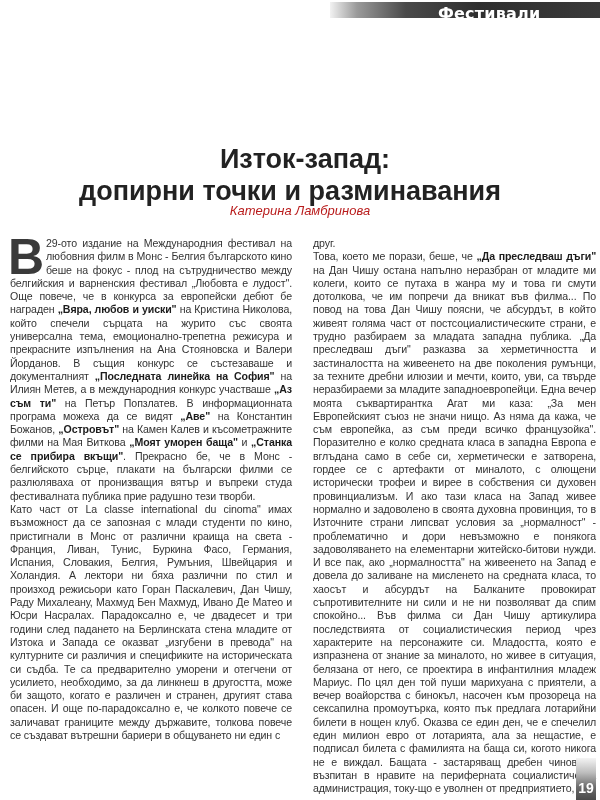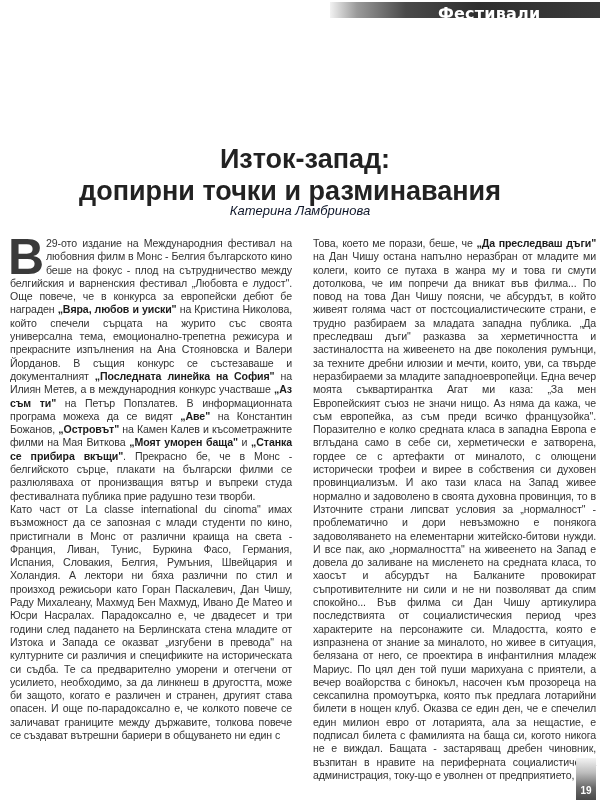--- a/index.html
+++ b/index.html
@@ -19,21 +19,21 @@
   }
   .title {
     position: absolute; left: 0; width: 600px; text-align: center;
     font-family: "Liberation Sans", sans-serif; font-weight: bold; color: #222;
     font-size: 27px; line-height: 32px;
   }
   .title.l1 { top: 143px; left: 5px; }
   .title.l2 { top: 175px; left: -10px; }
   .author {
     position: absolute; top: 203px; left: 0; width: 600px; text-align: center;
-    font-style: italic; font-size: 13px; color: #0f172a;
+    font-style: italic; font-size: 13px; color: #b91c1c;
     font-family: "Liberation Sans", sans-serif;
   }
   .col {
     position: absolute; top: 237px; width: 282px;
     font-size: 10.6px; line-height: 13.3px; text-align: justify;
     color: #333; letter-spacing: -0.1px;
   }
   .col.left { left: 10px; }
   .col.right { left: 313px; width: 283px; }
   .col p { margin: 0; }
@@ -42,38 +42,39 @@
   .dropcap {
     float: left; font-size: 50px; line-height: 40px; font-weight: bold;
     margin: 0 2px -2px -2px; color: #3a3a3a; font-family: "Liberation Sans", sans-serif;
   }
   .page-tab {
     position: absolute; left: 576px; top: 758px; width: 20px; height: 42px;
     background: linear-gradient(to bottom, #f4f4f4 0%, #bdbdbd 35%, #6a6a6a 70%, #4a4a4a 100%);
   }
   .page-tab span {
     position: absolute; bottom: 4px; left: 0; width: 20px; text-align: center;
-    color: #fff; font-size: 10px; font-weight: bold;
+    color: #fff; font-size: 14px; font-weight: bold;
   }
 </style>
 </head>
 <body>
 
 <div class="section-bar">
   <span>Фестивали</span>
 </div>
 
 <div class="title l1">Изток-запад:</div>
 <div class="title l2">допирни точки и разминавания</div>
 <div class="author">Катерина Ламбринова</div>
 
 <div class="col left" id="colLeft">
     <p><span class="dropcap">В</span><span>29-ото</span><span> </span><span>издание</span><span> </span><span>на</span><span> </span><span>Международния</span><span> </span><span>фестивал</span><span> </span><span>на</span><span> </span><span>любовния</span><span> </span><span>филм</span><span> </span><span>в</span><span> </span><span>Монс</span><span> </span><span>-</span><span> </span><span>Белгия</span><span> </span><span>българското</span><span> </span><span>кино</span><span> </span><span>беше</span><span> </span><span>на</span><span> </span><span>фокус</span><span> </span><span>-</span><span> </span><span>плод</span><span> </span><span>на</span><span> </span><span>сътрудничество</span><span> </span><span>между</span><span> </span><span>белгийския</span><span> </span><span>и</span><span> </span><span>варненския</span><span> </span><span>фестивал</span><span> </span><span>„Любовта</span><span> </span><span>е</span><span> </span><span>лудост".</span><span> </span><span>Още</span><span> </span><span>повече,</span><span> </span><span>че</span><span> </span><span>в</span><span> </span><span>конкурса</span><span> </span><span>за</span><span> </span><span>европейски</span><span> </span><span>дебют</span><span> </span><span>бе</span><span> </span><span>награден</span><span> </span><b>„Вяра,</b><b> </b><b>любов</b><b> </b><b>и</b><b> </b><b>уиски"</b><span> </span><span>на</span><span> </span><span>Кристина</span><span> </span><span>Николова,</span><span> </span><span>който</span><span> </span><span>спечели</span><span> </span><span>сърцата</span><span> </span><span>на</span><span> </span><span>журито</span><span> </span><span>със</span><span> </span><span>своята</span><span> </span><span>универсална</span><span> </span><span>тема,</span><span> </span><span>емоционално-трепетна</span><span> </span><span>режисура</span><span> </span><span>и</span><span> </span><span>прекрасните</span><span> </span><span>изпълнения</span><span> </span><span>на</span><span> </span><span>Ана</span><span> </span><span>Стояновска</span><span> </span><span>и</span><span> </span><span>Валери</span><span> </span><span>Йорданов.</span><span> </span><span>В</span><span> </span><span>същия</span><span> </span><span>конкурс</span><span> </span><span>се</span><span> </span><span>състезаваше</span><span> </span><span>и</span><span> </span><span>документалният</span><span> </span><b>„Последната</b><b> </b><b>линейка</b><b> </b><b>на</b><b> </b><b>София"</b><span> </span><span>на</span><span> </span><span>Илиян</span><span> </span><span>Метев,</span><span> </span><span>а</span><span> </span><span>в</span><span> </span><span>международния</span><span> </span><span>конкурс</span><span> </span><span>участваше</span><span> </span><b>„Аз</b><b> </b><b>съм</b><b> </b><b>ти"</b><span> </span><span>на</span><span> </span><span>Петър</span><span> </span><span>Попзлатев.</span><span> </span><span>В</span><span> </span><span>информационната</span><span> </span><span>програма</span><span> </span><span>можеха</span><span> </span><span>да</span><span> </span><span>се</span><span> </span><span>видят</span><span> </span><b>„Аве"</b><span> </span><span>на</span><span> </span><span>Константин</span><span> </span><span>Божанов,</span><span> </span><b>„Островът"</b><span> </span><span>на</span><span> </span><span>Камен</span><span> </span><span>Калев</span><span> </span><span>и</span><span> </span><span>късометражните</span><span> </span><span>филми</span><span> </span><span>на</span><span> </span><span>Мая</span><span> </span><span>Виткова</span><span> </span><b>„Моят</b><b> </b><b>уморен</b><b> </b><b>баща"</b><span> </span><span>и</span><span> </span><b>„Станка</b><b> </b><b>се</b><b> </b><b>прибира</b><b> </b><b>вкъщи"</b><span>.</span><span> </span><span>Прекрасно</span><span> </span><span>бе,</span><span> </span><span>че</span><span> </span><span>в</span><span> </span><span>Монс</span><span> </span><span>-</span><span> </span><span>белгийското</span><span> </span><span>сърце,</span><span> </span><span>плакати</span><span> </span><span>на</span><span> </span><span>български</span><span> </span><span>филми</span><span> </span><span>се</span><span> </span><span>разлюляваха</span><span> </span><span>от</span><span> </span><span>пронизващия</span><span> </span><span>вятър</span><span> </span><span>и</span><span> </span><span>въпреки</span><span> </span><span>студа</span><span> </span><span>фестивалната</span><span> </span><span>публика</span><span> </span><span>прие</span><span> </span><span>радушно</span><span> </span><span>тези</span><span> </span><span>творби.</span></p>
     <p><span>Като</span><span> </span><span>част</span><span> </span><span>от</span><span> </span><span>La</span><span> </span><span>classe</span><span> </span><span>international</span><span> </span><span>du</span><span> </span><span>cinoma"</span><span> </span><span>имах</span><span> </span><span>възможност</span><span> </span><span>да</span><span> </span><span>се</span><span> </span><span>запозная</span><span> </span><span>с</span><span> </span><span>млади</span><span> </span><span>студенти</span><span> </span><span>по</span><span> </span><span>кино,</span><span> </span><span>пристигнали</span><span> </span><span>в</span><span> </span><span>Монс</span><span> </span><span>от</span><span> </span><span>различни</span><span> </span><span>краища</span><span> </span><span>на</span><span> </span><span>света</span><span> </span><span>-</span><span> </span><span>Франция,</span><span> </span><span>Ливан,</span><span> </span><span>Тунис,</span><span> </span><span>Буркина</span><span> </span><span>Фасо,</span><span> </span><span>Германия,</span><span> </span><span>Испания,</span><span> </span><span>Словакия,</span><span> </span><span>Белгия,</span><span> </span><span>Румъния,</span><span> </span><span>Швейцария</span><span> </span><span>и</span><span> </span><span>Холандия.</span><span> </span><span>А</span><span> </span><span>лектори</span><span> </span><span>ни</span><span> </span><span>бяха</span><span> </span><span>различни</span><span> </span><span>по</span><span> </span><span>стил</span><span> </span><span>и</span><span> </span><span>произход</span><span> </span><span>режисьори</span><span> </span><span>като</span><span> </span><span>Горан</span><span> </span><span>Паскалевич,</span><span> </span><span>Дан</span><span> </span><span>Чишу,</span><span> </span><span>Раду</span><span> </span><span>Михалеану,</span><span> </span><span>Махмуд</span><span> </span><span>Бен</span><span> </span><span>Махмуд,</span><span> </span><span>Ивано</span><span> </span><span>Де</span><span> </span><span>Матео</span><span> </span><span>и</span><span> </span><span>Юсри</span><span> </span><span>Насралах.</span><span> </span><span>Парадоксално</span><span> </span><span>е,</span><span> </span><span>че</span><span> </span><span>двадесет</span><span> </span><span>и</span><span> </span><span>три</span><span> </span><span>години</span><span> </span><span>след</span><span> </span><span>падането</span><span> </span><span>на</span><span> </span><span>Берлинската</span><span> </span><span>стена</span><span> </span><span>младите</span><span> </span><span>от</span><span> </span><span>Изтока</span><span> </span><span>и</span><span> </span><span>Запада</span><span> </span><span>се</span><span> </span><span>оказват</span><span> </span><span>„изгубени</span><span> </span><span>в</span><span> </span><span>превода"</span><span> </span><span>на</span><span> </span><span>културните</span><span> </span><span>си</span><span> </span><span>различия</span><span> </span><span>и</span><span> </span><span>спецификите</span><span> </span><span>на</span><span> </span><span>историческата</span><span> </span><span>си</span><span> </span><span>съдба.</span><span> </span><span>Те</span><span> </span><span>са</span><span> </span><span>предварително</span><span> </span><span>уморени</span><span> </span><span>и</span><span> </span><span>отегчени</span><span> </span><span>от</span><span> </span><span>усилието,</span><span> </span><span>необходимо,</span><span> </span><span>за</span><span> </span><span>да</span><span> </span><span>линкнеш</span><span> </span><span>в</span><span> </span><span>другостта,</span><span> </span><span>може</span><span> </span><span>би</span><span> </span><span>защото,</span><span> </span><span>когато</span><span> </span><span>е</span><span> </span><span>различен</span><span> </span><span>и</span><span> </span><span>странен,</span><span> </span><span>другият</span><span> </span><span>става</span><span> </span><span>опасен.</span><span> </span><span>И</span><span> </span><span>още</span><span> </span><span>по-парадоксално</span><span> </span><span>е,</span><span> </span><span>че</span><span> </span><span>колкото</span><span> </span><span>повече</span><span> </span><span>се</span><span> </span><span>заличават</span><span> </span><span>границите</span><span> </span><span>между</span><span> </span><span>държавите,</span><span> </span><span>толкова</span><span> </span><span>повече</span><span> </span><span>се</span><span> </span><span>създават</span><span> </span><span>вътрешни</span><span> </span><span>бариери</span><span> </span><span>в</span><span> </span><span>общуването</span><span> </span><span>ни</span><span> </span><span>един</span><span> </span><span>с</span><span> </span></p>
     <p></p>
   </div>
 <div class="col right" id="colRight">
+    <p><span>друг.</span></p>
     <p><span>Това,</span><span> </span><span>което</span><span> </span><span>ме</span><span> </span><span>порази,</span><span> </span><span>беше,</span><span> </span><span>че</span><span> </span><b>„Да</b><b> </b><b>преследваш</b><b> </b><b>дъги"</b><span> </span><span>на</span><span> </span><span>Дан</span><span> </span><span>Чишу</span><span> </span><span>остана</span><span> </span><span>напълно</span><span> </span><span>неразбран</span><span> </span><span>от</span><span> </span><span>младите</span><span> </span><span>ми</span><span> </span><span>колеги,</span><span> </span><span>които</span><span> </span><span>се</span><span> </span><span>путаха</span><span> </span><span>в</span><span> </span><span>жанра</span><span> </span><span>му</span><span> </span><span>и</span><span> </span><span>това</span><span> </span><span>ги</span><span> </span><span>смути</span><span> </span><span>дотолкова,</span><span> </span><span>че</span><span> </span><span>им</span><span> </span><span>попречи</span><span> </span><span>да</span><span> </span><span>вникат</span><span> </span><span>във</span><span> </span><span>филма...</span><span> </span><span>По</span><span> </span><span>повод</span><span> </span><span>на</span><span> </span><span>това</span><span> </span><span>Дан</span><span> </span><span>Чишу</span><span> </span><span>поясни,</span><span> </span><span>че</span><span> </span><span>абсурдът,</span><span> </span><span>в</span><span> </span><span>който</span><span> </span><span>живеят</span><span> </span><span>голяма</span><span> </span><span>част</span><span> </span><span>от</span><span> </span><span>постсоциалистическите</span><span> </span><span>страни,</span><span> </span><span>е</span><span> </span><span>трудно</span><span> </span><span>разбираем</span><span> </span><span>за</span><span> </span><span>младата</span><span> </span><span>западна</span><span> </span><span>публика.</span><span> </span><span>„Да</span><span> </span><span>преследваш</span><span> </span><span>дъги"</span><span> </span><span>разказва</span><span> </span><span>за</span><span> </span><span>херметичността</span><span> </span><span>и</span><span> </span><span>застиналостта</span><span> </span><span>на</span><span> </span><span>живеенето</span><span> </span><span>на</span><span> </span><span>две</span><span> </span><span>поколения</span><span> </span><span>румънци,</span><span> </span><span>за</span><span> </span><span>техните</span><span> </span><span>дребни</span><span> </span><span>илюзии</span><span> </span><span>и</span><span> </span><span>мечти,</span><span> </span><span>които,</span><span> </span><span>уви,</span><span> </span><span>са</span><span> </span><span>твърде</span><span> </span><span>неразбираеми</span><span> </span><span>за</span><span> </span><span>младите</span><span> </span><span>западноевропейци.</span><span> </span><span>Една</span><span> </span><span>вечер</span><span> </span><span>моята</span><span> </span><span>съквартирантка</span><span> </span><span>Агат</span><span> </span><span>ми</span><span> </span><span>каза:</span><span> </span><span>„За</span><span> </span><span>мен</span><span> </span><span>Европейският</span><span> </span><span>съюз</span><span> </span><span>не</span><span> </span><span>значи</span><span> </span><span>нищо.</span><span> </span><span>Аз</span><span> </span><span>няма</span><span> </span><span>да</span><span> </span><span>кажа,</span><span> </span><span>че</span><span> </span><span>съм</span><span> </span><span>европейка,</span><span> </span><span>аз</span><span> </span><span>съм</span><span> </span><span>преди</span><span> </span><span>всичко</span><span> </span><span>французойка".</span><span> </span><span>Поразително</span><span> </span><span>е</span><span> </span><span>колко</span><span> </span><span>средната</span><span> </span><span>класа</span><span> </span><span>в</span><span> </span><span>западна</span><span> </span><span>Европа</span><span> </span><span>е</span><span> </span><span>вглъдана</span><span> </span><span>само</span><span> </span><span>в</span><span> </span><span>себе</span><span> </span><span>си,</span><span> </span><span>херметически</span><span> </span><span>е</span><span> </span><span>затворена,</span><span> </span><span>гордее</span><span> </span><span>се</span><span> </span><span>с</span><span> </span><span>артефакти</span><span> </span><span>от</span><span> </span><span>миналото,</span><span> </span><span>с</span><span> </span><span>олющени</span><span> </span><span>исторически</span><span> </span><span>трофеи</span><span> </span><span>и</span><span> </span><span>вирее</span><span> </span><span>в</span><span> </span><span>собствения</span><span> </span><span>си</span><span> </span><span>духовен</span><span> </span><span>провинциализъм.</span><span> </span><span>И</span><span> </span><span>ако</span><span> </span><span>тази</span><span> </span><span>класа</span><span> </span><span>на</span><span> </span><span>Запад</span><span> </span><span>живее</span><span> </span><span>нормално</span><span> </span><span>и</span><span> </span><span>задоволено</span><span> </span><span>в</span><span> </span><span>своята</span><span> </span><span>духовна</span><span> </span><span>провинция,</span><span> </span><span>то</span><span> </span><span>в</span><span> </span><span>Източните</span><span> </span><span>страни</span><span> </span><span>липсват</span><span> </span><span>условия</span><span> </span><span>за</span><span> </span><span>„нормалност"</span><span> </span><span>-</span><span> </span><span>проблематично</span><span> </span><span>и</span><span> </span><span>дори</span><span> </span><span>невъзможно</span><span> </span><span>е</span><span> </span><span>понякога</span><span> </span><span>задоволяването</span><span> </span><span>на</span><span> </span><span>елементарни</span><span> </span><span>житейско-битови</span><span> </span><span>нужди.</span><span> </span><span>И</span><span> </span><span>все</span><span> </span><span>пак,</span><span> </span><span>ако</span><span> </span><span>„нормалността"</span><span> </span><span>на</span><span> </span><span>живеенето</span><span> </span><span>на</span><span> </span><span>Запад</span><span> </span><span>е</span><span> </span><span>довела</span><span> </span><span>до</span><span> </span><span>заливане</span><span> </span><span>на</span><span> </span><span>мисленето</span><span> </span><span>на</span><span> </span><span>средната</span><span> </span><span>класа,</span><span> </span><span>то</span><span> </span><span>хаосът</span><span> </span><span>и</span><span> </span><span>абсурдът</span><span> </span><span>на</span><span> </span><span>Балканите</span><span> </span><span>провокират</span><span> </span><span>съпротивителните</span><span> </span><span>ни</span><span> </span><span>сили</span><span> </span><span>и</span><span> </span><span>не</span><span> </span><span>ни</span><span> </span><span>позволяват</span><span> </span><span>да</span><span> </span><span>спим</span><span> </span><span>спокойно...</span><span> </span><span>Във</span><span> </span><span>филма</span><span> </span><span>си</span><span> </span><span>Дан</span><span> </span><span>Чишу</span><span> </span><span>артикулира</span><span> </span><span>последствията</span><span> </span><span>от</span><span> </span><span>социалистическия</span><span> </span><span>период</span><span> </span><span>чрез</span><span> </span><span>характерите</span><span> </span><span>на</span><span> </span><span>персонажите</span><span> </span><span>си.</span><span> </span><span>Младостта,</span><span> </span><span>която</span><span> </span><span>е</span><span> </span><span>изпразнена</span><span> </span><span>от</span><span> </span><span>знание</span><span> </span><span>за</span><span> </span><span>миналото,</span><span> </span><span>но</span><span> </span><span>живее</span><span> </span><span>в</span><span> </span><span>ситуация,</span><span> </span><span>белязана</span><span> </span><span>от</span><span> </span><span>него,</span><span> </span><span>се</span><span> </span><span>проектира</span><span> </span><span>в</span><span> </span><span>инфантилния</span><span> </span><span>младеж</span><span> </span><span>Мариус.</span><span> </span><span>По</span><span> </span><span>цял</span><span> </span><span>ден</span><span> </span><span>той</span><span> </span><span>пуши</span><span> </span><span>марихуана</span><span> </span><span>с</span><span> </span><span>приятели,</span><span> </span><span>а</span><span> </span><span>вечер</span><span> </span><span>воайорства</span><span> </span><span>с</span><span> </span><span>бинокъл,</span><span> </span><span>насочен</span><span> </span><span>към</span><span> </span><span>прозореца</span><span> </span><span>на</span><span> </span><span>сексапилна</span><span> </span><span>промоутърка,</span><span> </span><span>която</span><span> </span><span>пък</span><span> </span><span>предлага</span><span> </span><span>лотарийни</span><span> </span><span>билети</span><span> </span><span>в</span><span> </span><span>нощен</span><span> </span><span>клуб.</span><span> </span><span>Оказва</span><span> </span><span>се</span><span> </span><span>един</span><span> </span><span>ден,</span><span> </span><span>че</span><span> </span><span>е</span><span> </span><span>спечелил</span><span> </span><span>един</span><span> </span><span>милион</span><span> </span><span>евро</span><span> </span><span>от</span><span> </span><span>лотарията,</span><span> </span><span>ала</span><span> </span><span>за</span><span> </span><span>нещастие,</span><span> </span><span>е</span><span> </span><span>подписал</span><span> </span><span>билета</span><span> </span><span>с</span><span> </span><span>фамилията</span><span> </span><span>на</span><span> </span><span>баща</span><span> </span><span>си,</span><span> </span><span>когото</span><span> </span><span>никога</span><span> </span><span>не</span><span> </span><span>е</span><span> </span><span>виждал.</span><span> </span><span>Бащата</span><span> </span><span>-</span><span> </span><span>застаряващ</span><span> </span><span>дребен</span><span> </span><span>чиновник,</span><span> </span><span>възпитан</span><span> </span><span>в</span><span> </span><span>нравите</span><span> </span><span>на</span><span> </span><span>периферната</span><span> </span><span>социалистическа</span><span> </span><span>администрация,</span><span> </span><span>току-що</span><span> </span><span>е</span><span> </span><span>уволнен</span><span> </span><span>от</span><span> </span><span>предприятието,</span></p>
   </div>
 
 <div class="page-tab">
   <span>19</span>
 </div>
 
 </body></html>

